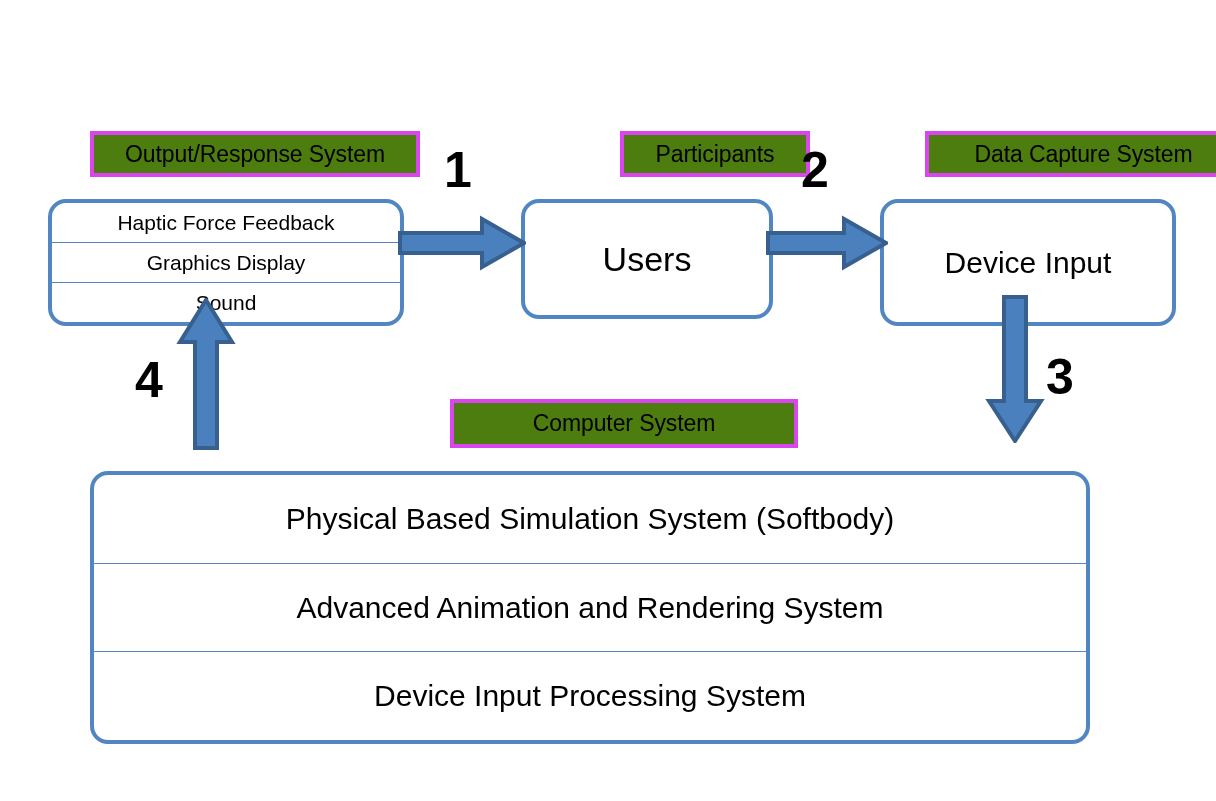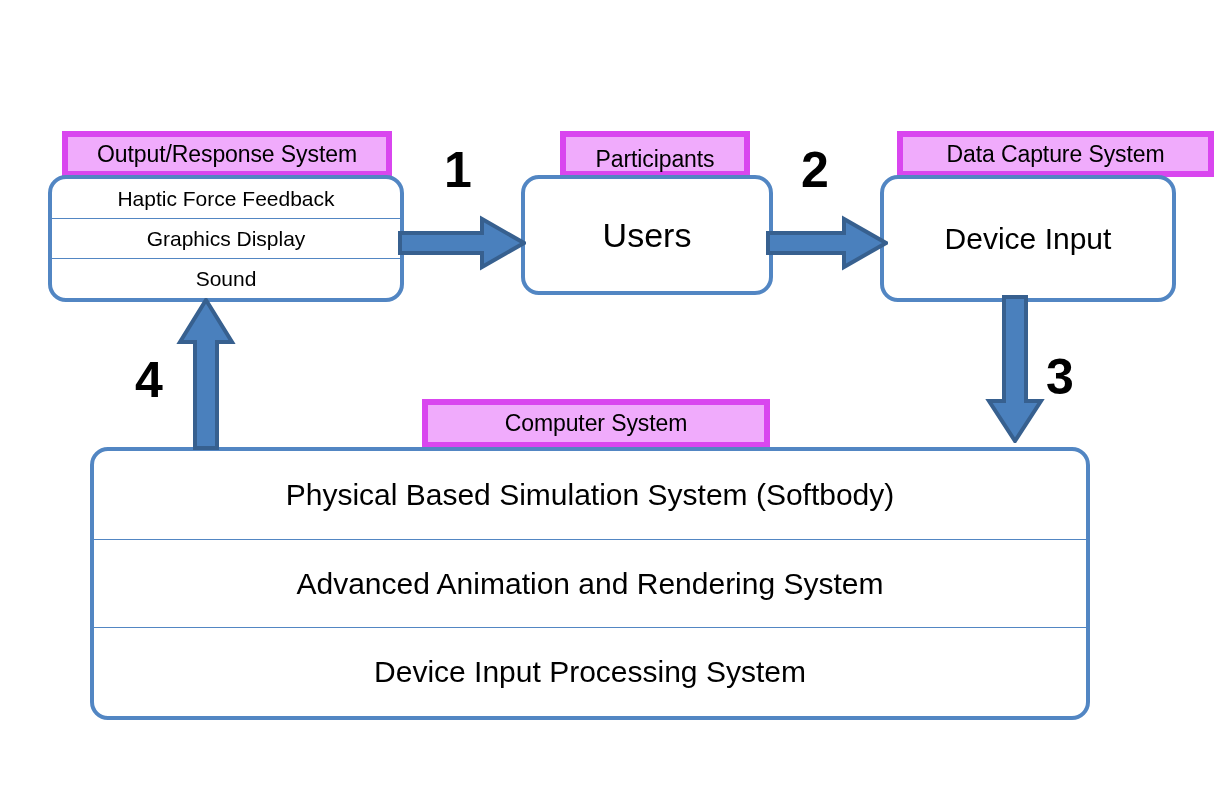--- a/index.html
+++ b/index.html
@@ -16,46 +16,48 @@
     position: relative;
     width: 1216px;
     height: 801px;
     background: #ffffff;
     overflow: hidden;
   }
 
   
   .caption-box {
     position: absolute;
-    border: 6px solid #d946ef;
-    background: #f0abfc;
+    border: 4px solid #d946ef;
+    background: #4d7c0f;
     box-sizing: border-box;
     display: flex;
     align-items: center;
     justify-content: center;
     z-index: 1;
+    margin-left: 28px;
   }
   .caption-box .caption-text {
     font-size: 23px;
     line-height: 1;
     color: #000000;
     white-space: nowrap;
     letter-spacing: -0.1px;
   }
 
   
   .panel {
     position: absolute;
     border: 4px solid #5286c3;
     border-radius: 18px;
     background: #ffffff;
     box-sizing: border-box;
     z-index: 2;
     display: flex;
     flex-direction: column;
+    margin-top: 24px;
   }
   .panel-row {
     flex: 1 1 0;
     display: flex;
     align-items: center;
     justify-content: center;
     border-bottom: 1px solid #5286c3;
     box-sizing: border-box;
   }
   .panel-row:last-child {
@@ -105,21 +107,21 @@
       <span class="row-text">Haptic Force Feedback</span>
     </div>
     <div class="panel-row">
       <span class="row-text">Graphics Display</span>
     </div>
     <div class="panel-row">
       <span class="row-text">Sound</span>
     </div>
   </div>
 
-  <div class="caption-box" style="left:560px; top:131px; width:190px; height:46px;align-items:flex-end;">
+  <div class="caption-box" style="left:592px; top:131px; width:190px; height:46px;">
     <span class="caption-text">Participants</span>
   </div>
 
   <div class="panel panel-users" style="left:521px; top:175px; width:252px; height:120px;">
     <div class="panel-row">
       <span class="row-text">Users</span>
     </div>
   </div>
 
   <div class="caption-box" style="left:897px; top:131px; width:317px; height:46px;">

